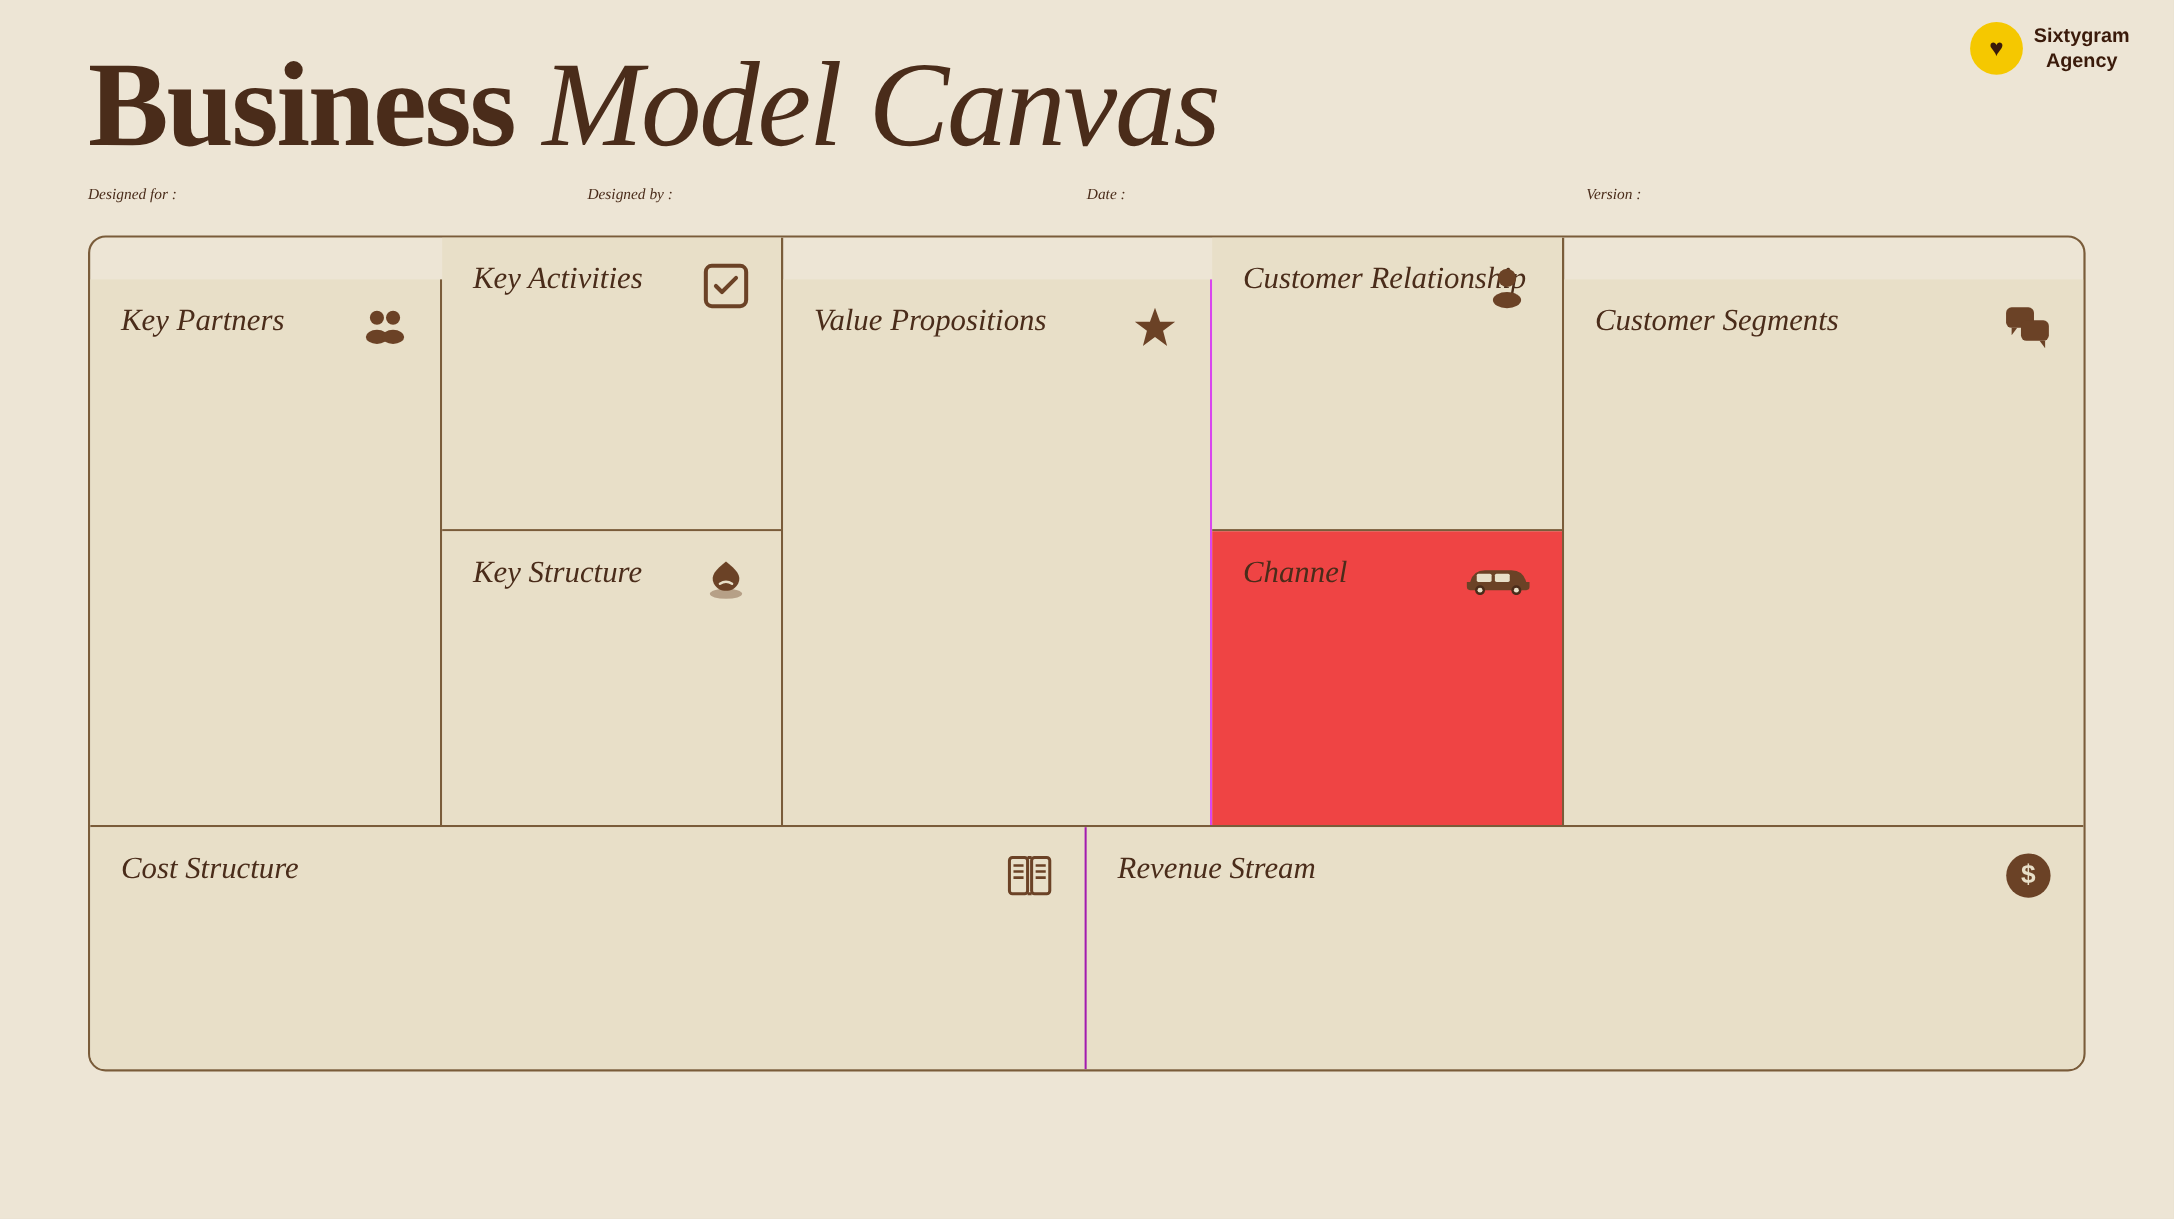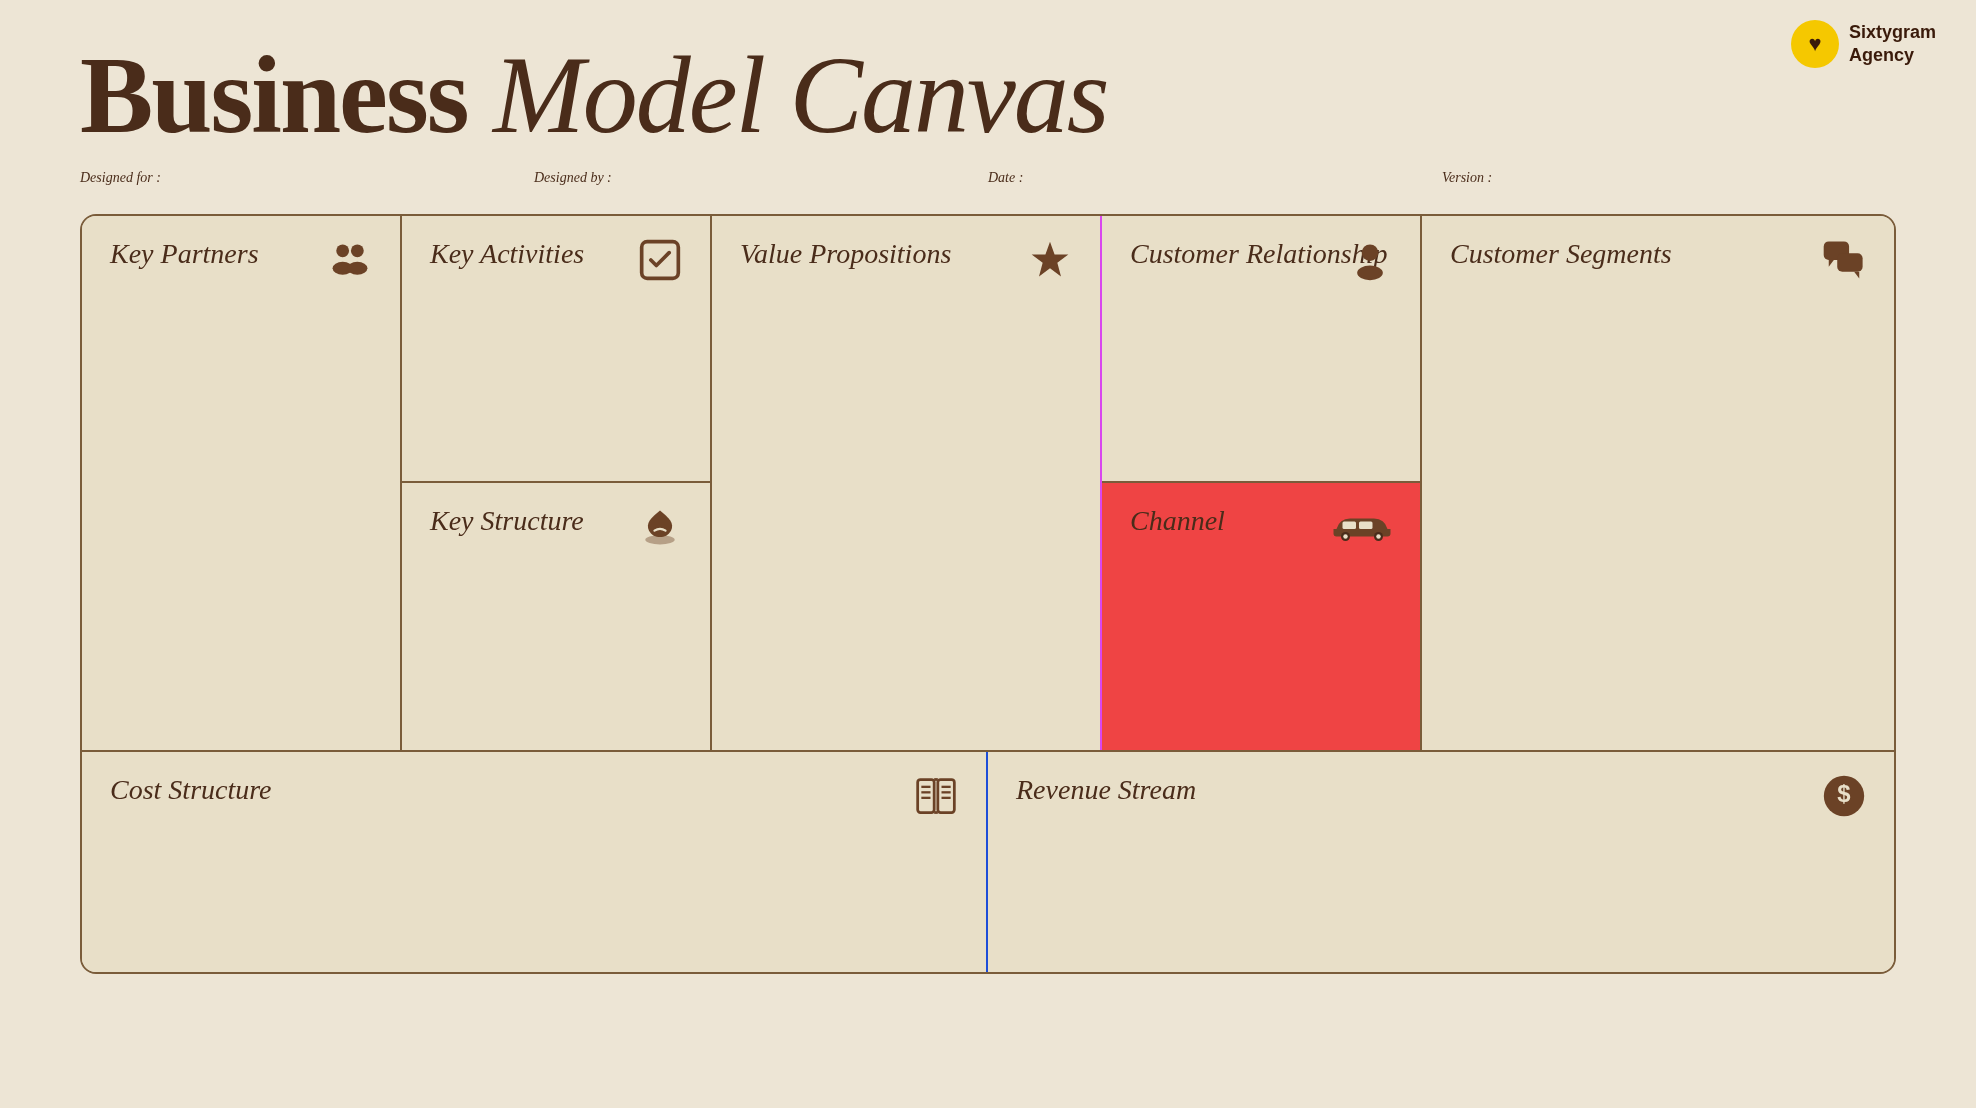--- a/index.html
+++ b/index.html
@@ -40,20 +40,21 @@
       justify-content: center;
       font-size: 22px;
       color: #3a1a0a;
     }
     .logo-text {
       font-family: Arial, sans-serif;
       font-size: 18px;
       font-weight: bold;
       color: #3a1a0a;
       line-height: 1.3;
+      text-align: center;
     }
 
     
     .title {
       font-size: 110px;
       color: #4a2c1a;
       font-weight: 400;
       line-height: 1;
       margin-bottom: 20px;
       letter-spacing: -2px;
@@ -78,20 +79,21 @@
     .meta-item {
       flex: 1;
       font-style: italic;
     }
 
     .cell {
       border-right: 2px solid #7a5c3a;
       padding: 22px 28px;
       position: relative;
       background: #e8dfc8;
+      margin-top: 38px;
     }
     .cell:last-child {
       border-right: none;
     }
 
     .cell-title {
       font-style: italic;
       font-size: 28px;
       color: #4a2c1a;
       font-weight: 400;
@@ -231,21 +233,21 @@
             <rect x="18" y="16" width="30" height="22" rx="6" ry="6" fill="#6b4226"></rect>
             <polygon points="44,38 38,38 44,46" fill="#6b4226"></polygon>
           </svg>
         </div>
       </div>
 
     </div>
 
     <div style="display: grid; grid-template-columns: 1fr 1fr; height: 220px;">
 
-      <div class="bottom-cell" style="border-right: 2px solid #1d4ed8;">
+      <div class="bottom-cell" style="border-right: 2px solid #a21caf;">
         <div class="cell-title">Cost Structure</div>
         <div class="cell-icon">
           <svg class="icon-svg" viewBox="0 0 48 48" xmlns="http://www.w3.org/2000/svg">
 
             <rect x="4" y="6" width="18" height="36" rx="3" ry="3" fill="none" stroke="#6b4226" stroke-width="3"></rect>
             <rect x="26" y="6" width="18" height="36" rx="3" ry="3" fill="none" stroke="#6b4226" stroke-width="3"></rect>
             <line x1="22" y1="6" x2="26" y2="6" stroke="#6b4226" stroke-width="3"></line>
             <line x1="22" y1="42" x2="26" y2="42" stroke="#6b4226" stroke-width="3"></line>
             <line x1="8" y1="14" x2="18" y2="14" stroke="#6b4226" stroke-width="2.5"></line>
             <line x1="8" y1="20" x2="18" y2="20" stroke="#6b4226" stroke-width="2.5"></line>

